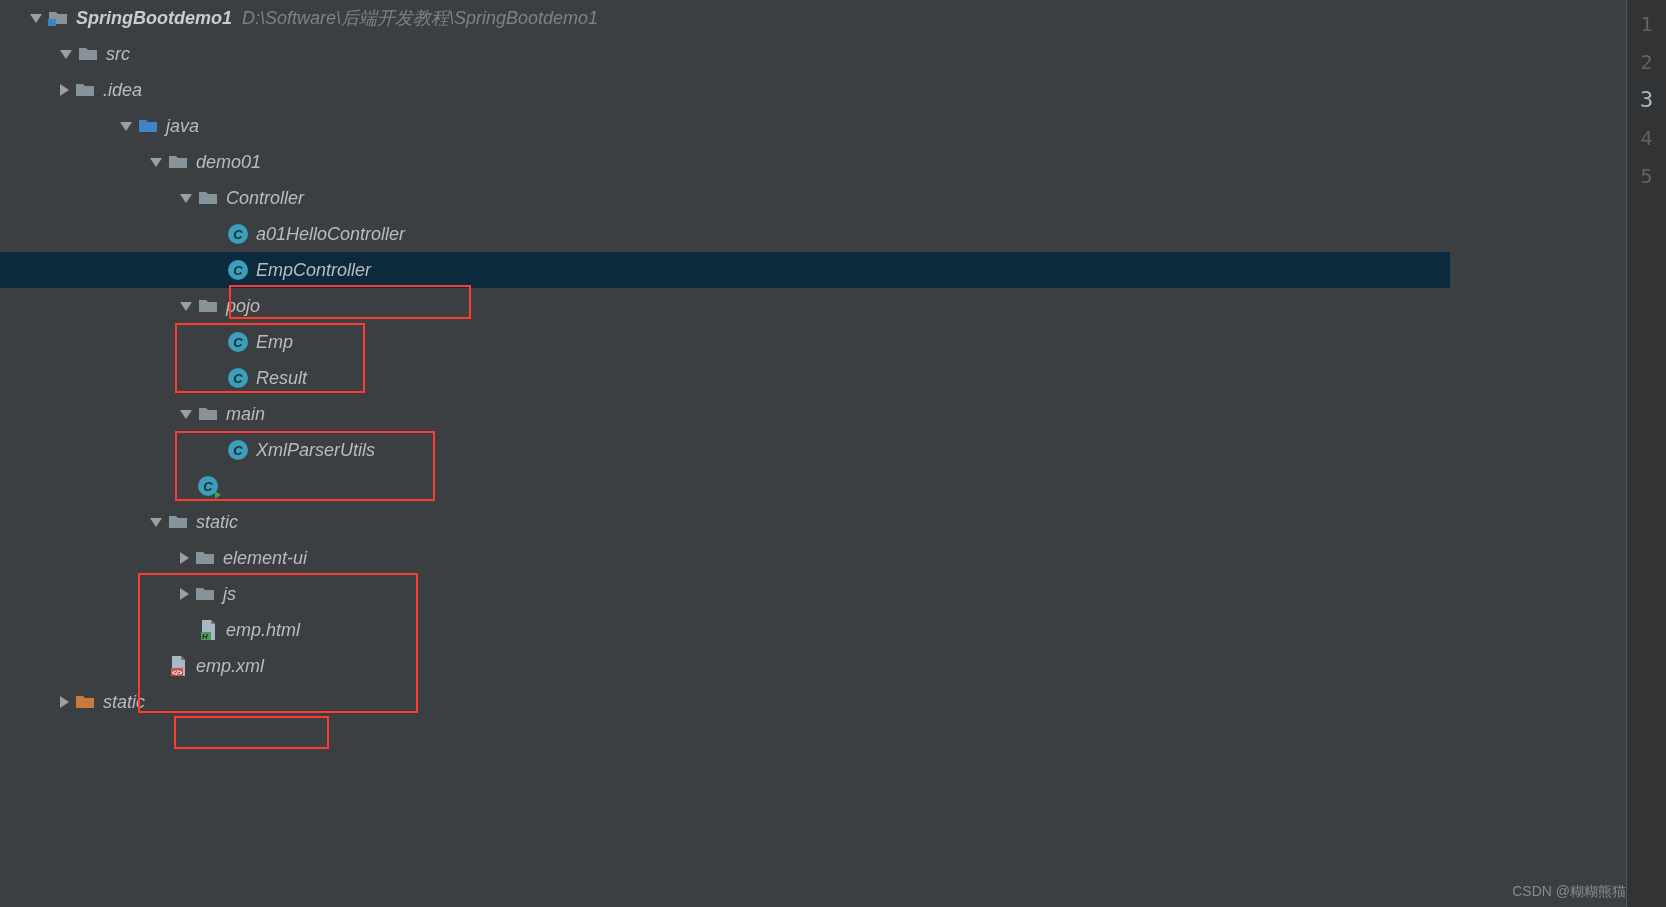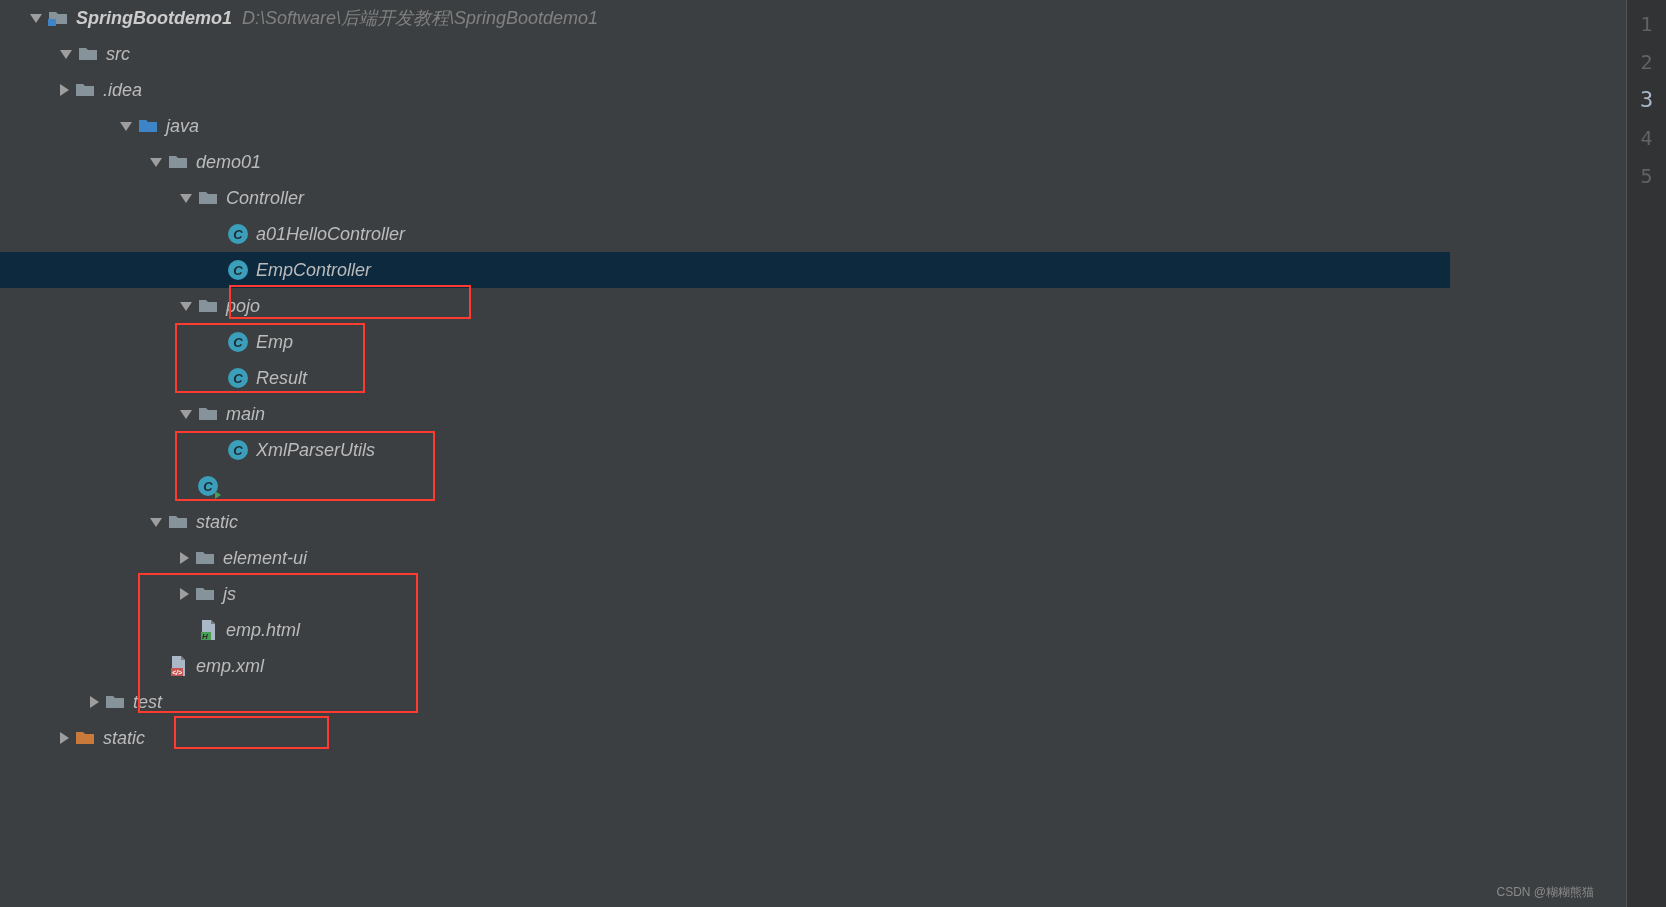--- a/index.html
+++ b/index.html
@@ -110,23 +110,23 @@
     .label.bold { font-weight: 600; color: #cccccc; }
     .hint { color: #808080; margin-left: 10px; font-size: 18px; }
     .redbox {
       position: absolute;
       border: 2px solid #ff3b30;
       pointer-events: none;
     }
     .watermark {
       position: absolute;
       bottom: 6px;
-      right: 72px;
+      right: 40px;
       color: #8a8a8a;
-      font-size: 12px;
+      font-size: 14px;
     }
   </style>
 </head>
 <body>
 
 <div class="tree-panel" id="tree">
     <div class="row">
       <span class="indent" style="width: 30px;"></span>
       <span class="arrow down"></span>
       <span class="icon folder-blue">
@@ -291,30 +291,20 @@
       <span class="arrow none"></span>
       <span class="file-xml">
         <svg viewBox="0 0 18 20">
           <path fill="#a9b7c6" d="M3 0h9l4 4v16H3z"></path>
           <path fill="#7a7a7a" d="M12 0l4 4h-4z"></path>
           <rect x="2" y="12" width="12" height="8" fill="#c75450"></rect>
           <text x="3" y="19" font-size="7" fill="#ffffff" font-weight="bold">&lt;/&gt;</text>
         </svg>
       </span>
       <span class="label">emp.xml</span>
-    </div>
-    <div class="row">
-      <span class="indent" style="width: 90px;"></span>
-      <span class="arrow right"></span>
-      <span class="icon folder-icon">
-        <svg viewBox="0 0 20 16">
-          <path fill="#87939a" d="M1 2h7l2 2h9v10H1z"></path>
-        </svg>
-      </span>
-      <span class="label">test</span>
     </div>
     <div class="row">
       <span class="indent" style="width: 60px;"></span>
       <span class="arrow right"></span>
       <span class="icon folder-orange">
         <svg viewBox="0 0 20 16">
           <path fill="#c97a3a" d="M1 2h7l2 2h9v10H1z"></path>
         </svg>
       </span>
       <span class="label">static</span>

